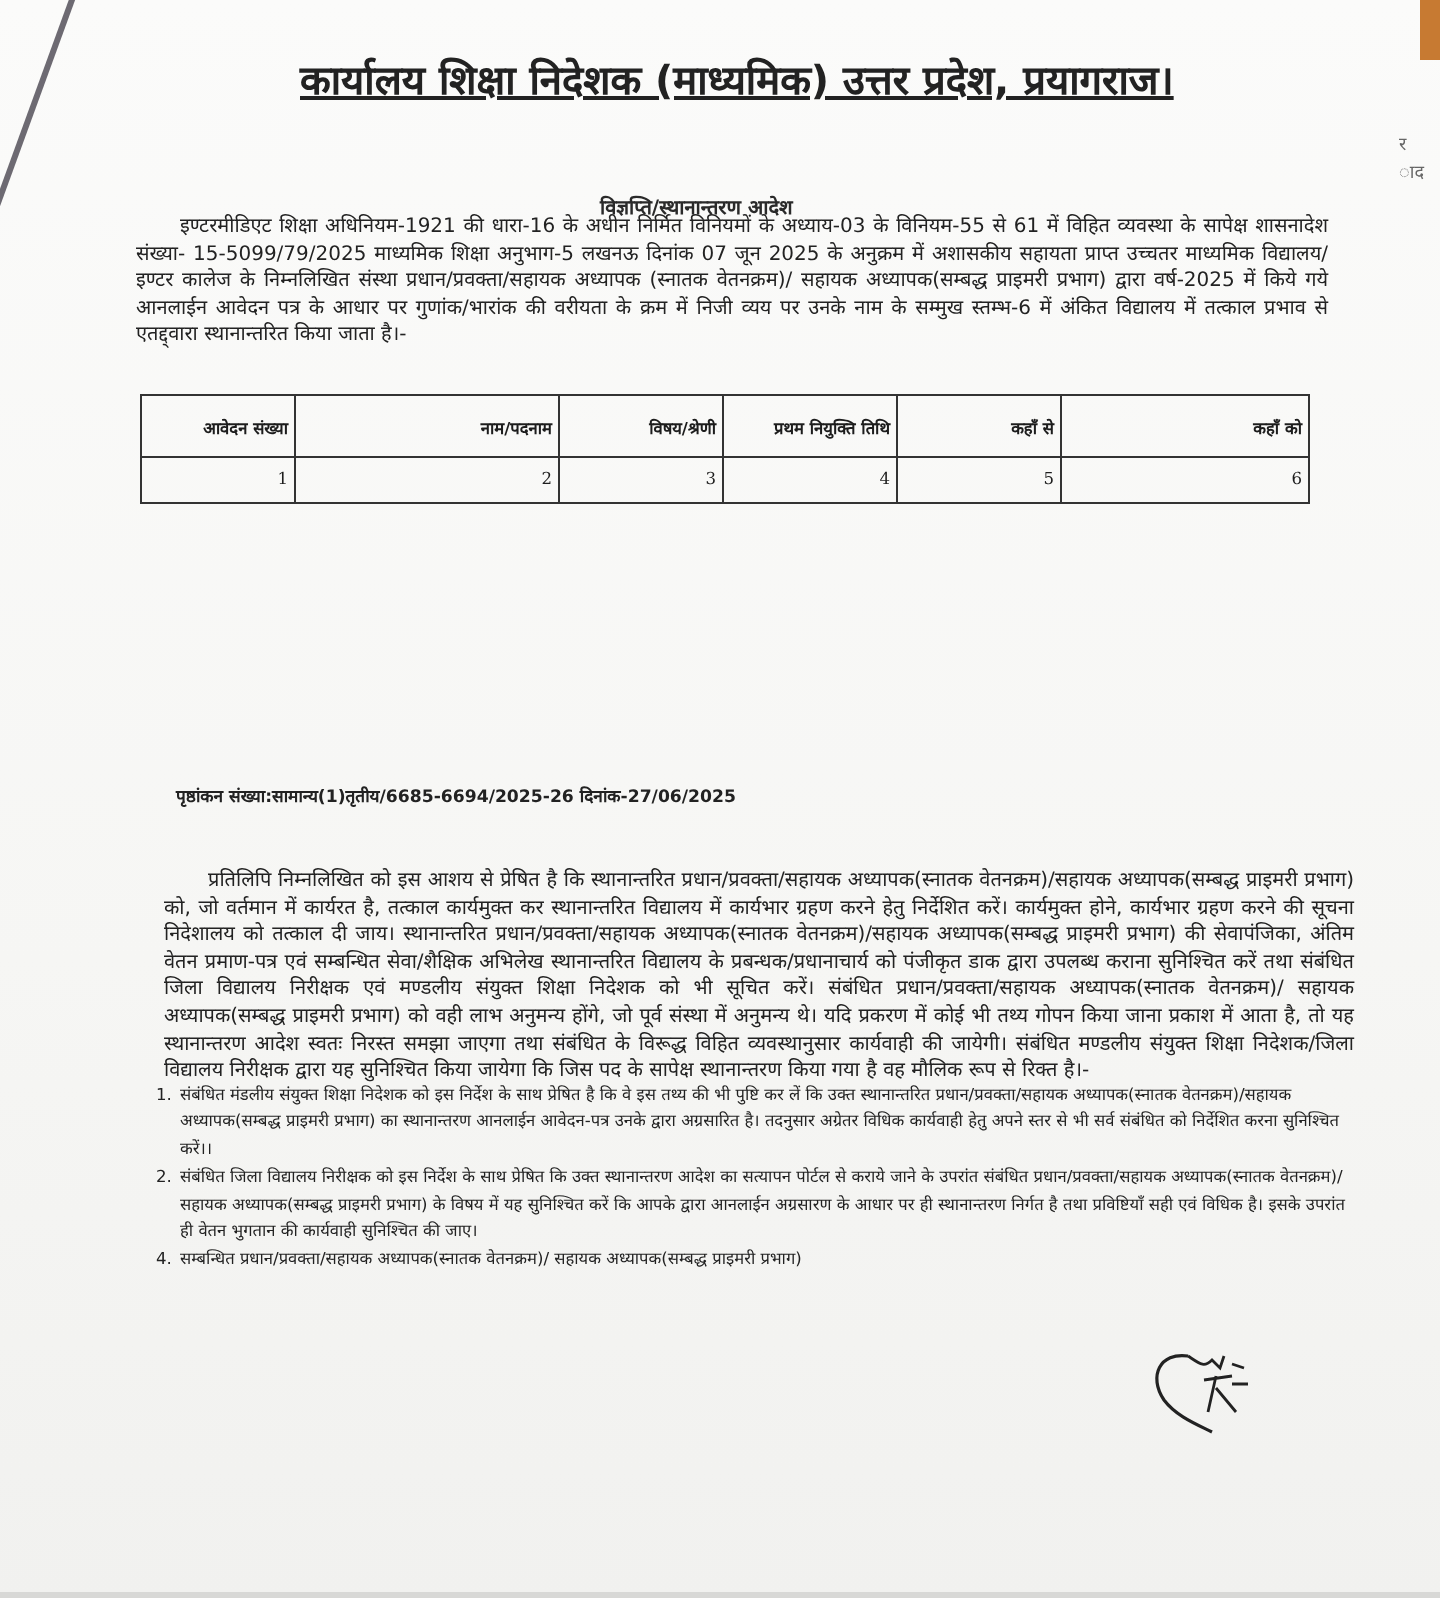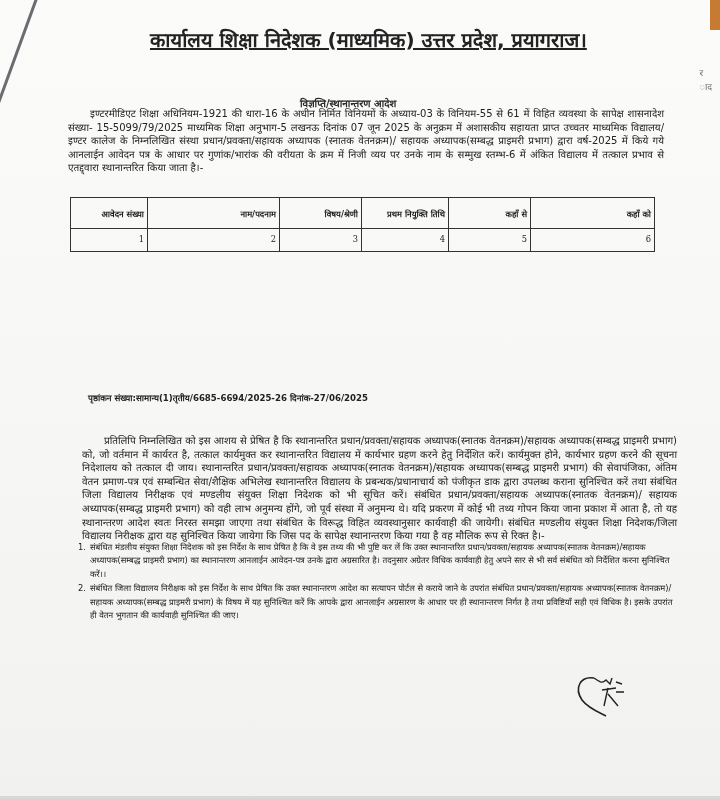--- a/index.html
+++ b/index.html
@@ -126,20 +126,21 @@
       </tr>
     </tbody>
   </table>
 
   <div class="endorse">पृष्ठांकन संख्या:सामान्य(1)तृतीय/6685-6694/2025-26 दिनांक-27/06/2025</div>
   <div class="copy-para">प्रतिलिपि निम्नलिखित को इस आशय से प्रेषित है कि स्थानान्तरित प्रधान/प्रवक्ता/सहायक अध्यापक(स्नातक वेतनक्रम)/सहायक अध्यापक(सम्बद्ध प्राइमरी प्रभाग) को, जो वर्तमान में कार्यरत है, तत्काल कार्यमुक्त कर स्थानान्तरित विद्यालय में कार्यभार ग्रहण करने हेतु निर्देशित करें। कार्यमुक्त होने, कार्यभार ग्रहण करने की सूचना निदेशालय को तत्काल दी जाय। स्थानान्तरित प्रधान/प्रवक्ता/सहायक अध्यापक(स्नातक वेतनक्रम)/सहायक अध्यापक(सम्बद्ध प्राइमरी प्रभाग) की सेवापंजिका, अंतिम वेतन प्रमाण-पत्र एवं सम्बन्धित सेवा/शैक्षिक अभिलेख स्थानान्तरित विद्यालय के प्रबन्धक/प्रधानाचार्य को पंजीकृत डाक द्वारा उपलब्ध कराना सुनिश्चित करें तथा संबंधित जिला विद्यालय निरीक्षक एवं मण्डलीय संयुक्त शिक्षा निदेशक को भी सूचित करें। संबंधित प्रधान/प्रवक्ता/सहायक अध्यापक(स्नातक वेतनक्रम)/ सहायक अध्यापक(सम्बद्ध प्राइमरी प्रभाग) को वही लाभ अनुमन्य होंगे, जो पूर्व संस्था में अनुमन्य थे। यदि प्रकरण में कोई भी तथ्य गोपन किया जाना प्रकाश में आता है, तो यह स्थानान्तरण आदेश स्वतः निरस्त समझा जाएगा तथा संबंधित के विरूद्ध विहित व्यवस्थानुसार कार्यवाही की जायेगी। संबंधित मण्डलीय संयुक्त शिक्षा निदेशक/जिला विद्यालय निरीक्षक द्वारा यह सुनिश्चित किया जायेगा कि जिस पद के सापेक्ष स्थानान्तरण किया गया है वह मौलिक रूप से रिक्त है।-</div>
 
   <ul class="copy-list">
     <li><span class="num">1.</span><span>संबंधित मंडलीय संयुक्त शिक्षा निदेशक को इस निर्देश के साथ प्रेषित है कि वे इस तथ्य की भी पुष्टि कर लें कि उक्त स्थानान्तरित प्रधान/प्रवक्ता/सहायक अध्यापक(स्नातक वेतनक्रम)/सहायक अध्यापक(सम्बद्ध प्राइमरी प्रभाग) का स्थानान्तरण आनलाईन आवेदन-पत्र उनके द्वारा अग्रसारित है। तदनुसार अग्रेतर विधिक कार्यवाही हेतु अपने स्तर से भी सर्व संबंधित को निर्देशित करना सुनिश्चित करें।।</span></li>
     <li><span class="num">2.</span><span>संबंधित जिला विद्यालय निरीक्षक को इस निर्देश के साथ प्रेषित कि उक्त स्थानान्तरण आदेश का सत्यापन पोर्टल से कराये जाने के उपरांत संबंधित प्रधान/प्रवक्ता/सहायक अध्यापक(स्नातक वेतनक्रम)/सहायक अध्यापक(सम्बद्ध प्राइमरी प्रभाग) के विषय में यह सुनिश्चित करें कि आपके द्वारा आनलाईन अग्रसारण के आधार पर ही स्थानान्तरण निर्गत है तथा प्रविष्टियाँ सही एवं विधिक है। इसके उपरांत ही वेतन भुगतान की कार्यवाही सुनिश्चित की जाए।</span></li>
+    <li><span class="num">4.</span><span>सम्बन्धित प्रधान/प्रवक्ता/सहायक अध्यापक(स्नातक वेतनक्रम)/ सहायक अध्यापक(सम्बद्ध प्राइमरी प्रभाग)</span></li>
   </ul>
 
   <svg class="signature" viewBox="0 0 60 50">
     <path d="M22 6 C8 4, 2 16, 10 28 C16 36, 26 40, 34 44" fill="none" stroke="#222" stroke-width="1.6"></path>
     <path d="M22 6 C28 10, 30 12, 34 8 L38 12 L40 6" fill="none" stroke="#222" stroke-width="1.4"></path>
     <path d="M30 18 L44 16 M36 16 L32 34 M36 22 L46 34 M44 10 L50 12 M44 20 L52 20" fill="none" stroke="#222" stroke-width="1.4"></path>
   </svg>
 
 
   <div class="bottom-edge"></div>

